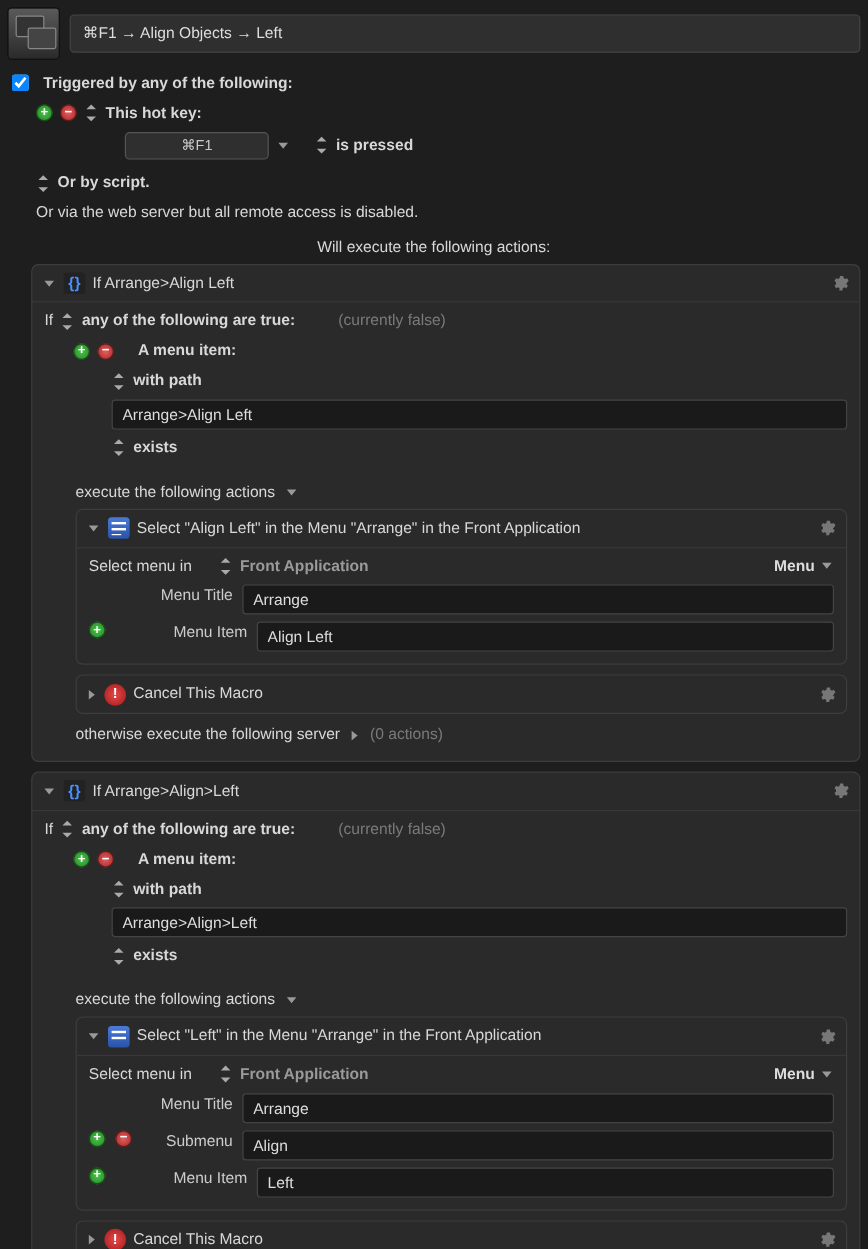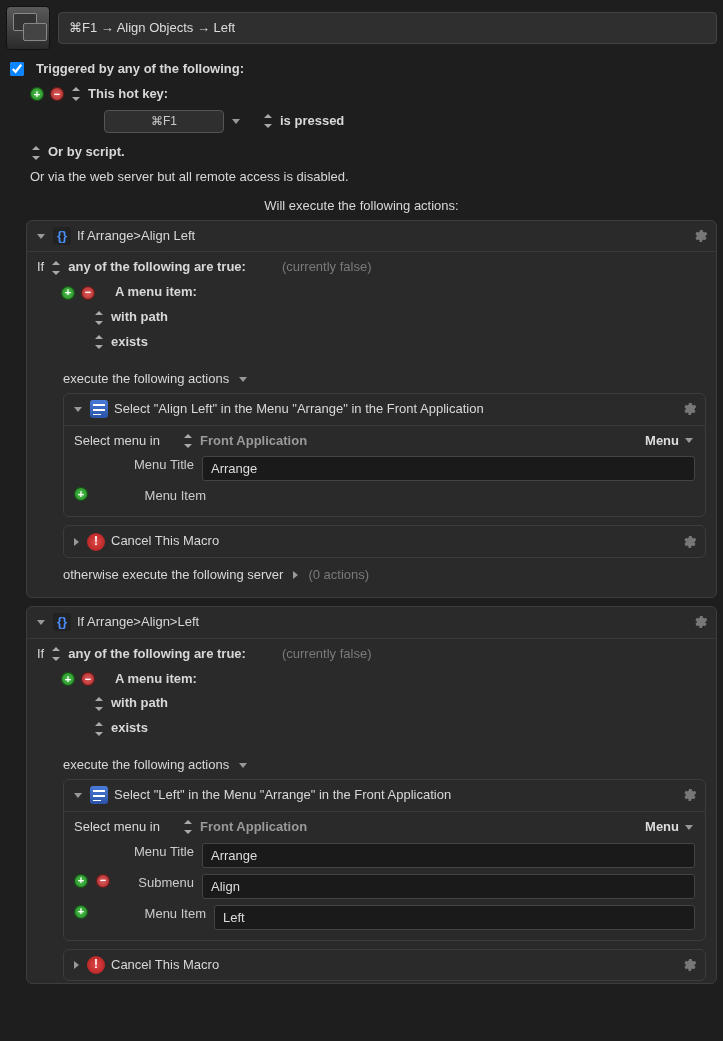--- a/index.html
+++ b/index.html
@@ -181,20 +181,23 @@
       <span class="plus-btn">+</span>
       <span class="minus-btn">−</span>
       <span style="width:8px;"></span>
       <span class="bold">A menu item:</span>
     </div>
     <div class="row mt6" style="padding-left:56px;">
       <span class="updown"></span>
       <span class="bold">with path</span>
     </div>
     <div class="row mt6" style="padding-left:56px;">
+      <div class="input-wrap"><input class="text-input" value="Arrange&gt;Align Left" style=""></div>
+    </div>
+    <div class="row mt6" style="padding-left:56px;">
       <span class="updown"></span>
       <span class="bold">exists</span>
     </div>
   </div>
 
   <div class="subhdr indent-a">
     <span>execute the following actions</span>
     <span class="chev-down"></span>
   </div>
 
@@ -221,20 +224,21 @@
         </span>
       </div>
       <div class="field-row" style="padding-left:30px;">
         <span class="field-label">Menu Title</span>
         <div class="input-wrap"><input class="text-input" value="Arrange" style=""></div>
       </div>
       <div class="field-row">
         <span class="plus-btn">+</span>
         <span style="width:12px;"></span>
         <span class="field-label">Menu Item</span>
+        <div class="input-wrap"><input class="text-input" value="Align Left" style=""></div>
       </div>
     </div>
   </div>
 
   <div class="collapsed-card" style="margin-right:10px;">
     <span class="chev-right"></span>
     <span class="stop-icon">!</span>
     <span>Cancel This Macro</span>
     <span class="gear" style="margin-left:auto;">
       <svg viewBox="0 0 24 24">
@@ -273,20 +277,23 @@
       <span class="plus-btn">+</span>
       <span class="minus-btn">−</span>
       <span style="width:8px;"></span>
       <span class="bold">A menu item:</span>
     </div>
     <div class="row mt6" style="padding-left:56px;">
       <span class="updown"></span>
       <span class="bold">with path</span>
     </div>
     <div class="row mt6" style="padding-left:56px;">
+      <div class="input-wrap"><input class="text-input" value="Arrange&gt;Align&gt;Left" style=""></div>
+    </div>
+    <div class="row mt6" style="padding-left:56px;">
       <span class="updown"></span>
       <span class="bold">exists</span>
     </div>
   </div>
 
   <div class="subhdr indent-a">
     <span>execute the following actions</span>
     <span class="chev-down"></span>
   </div>
 

